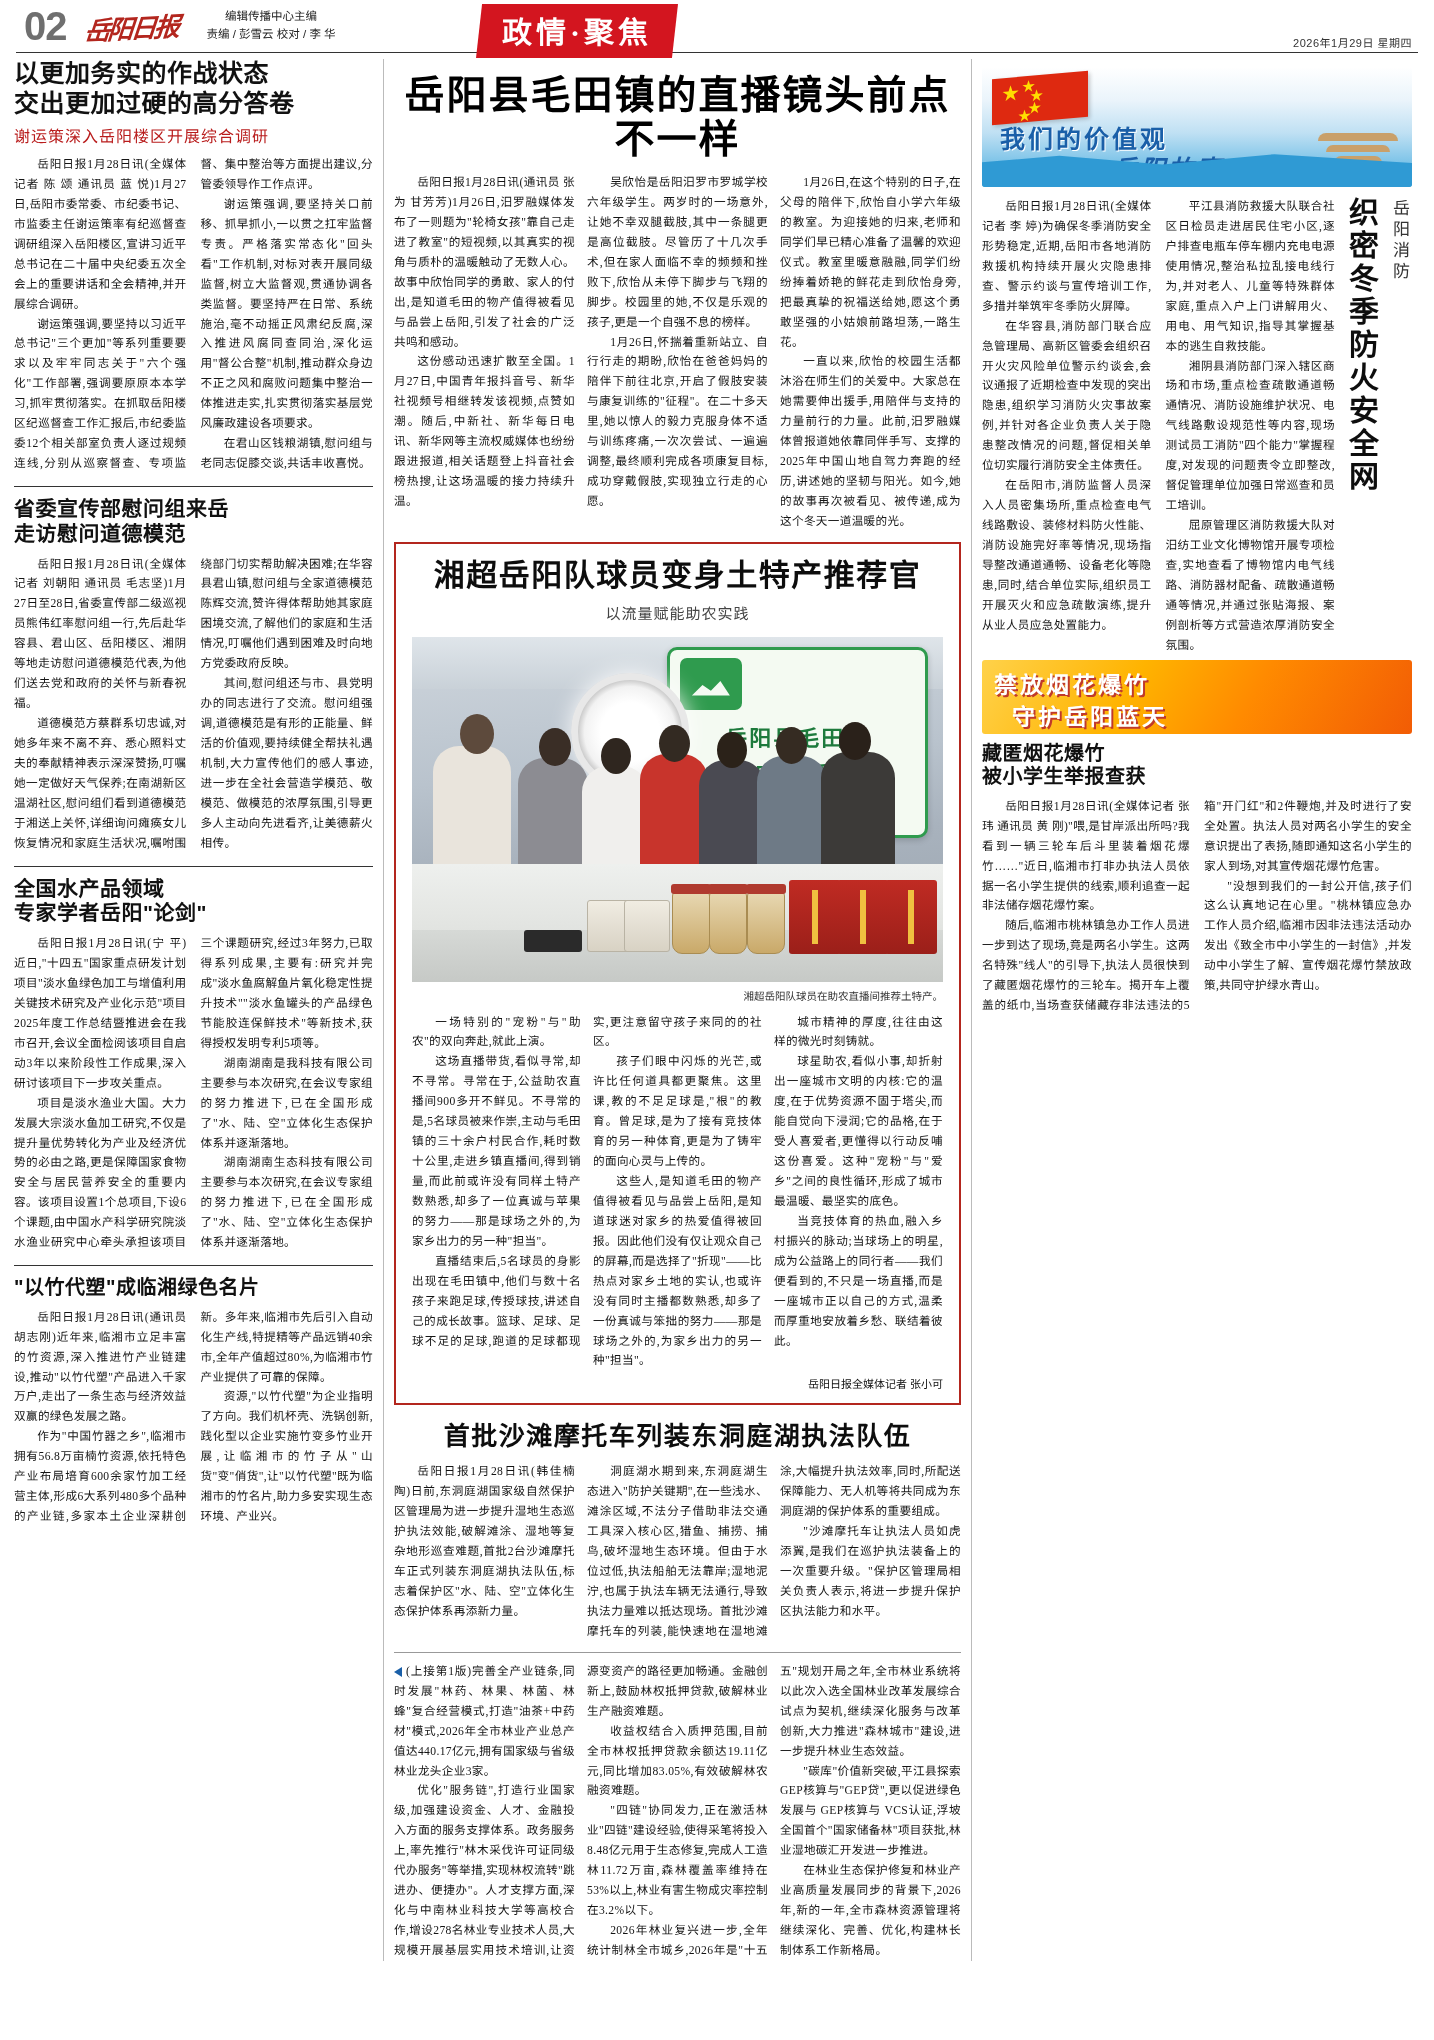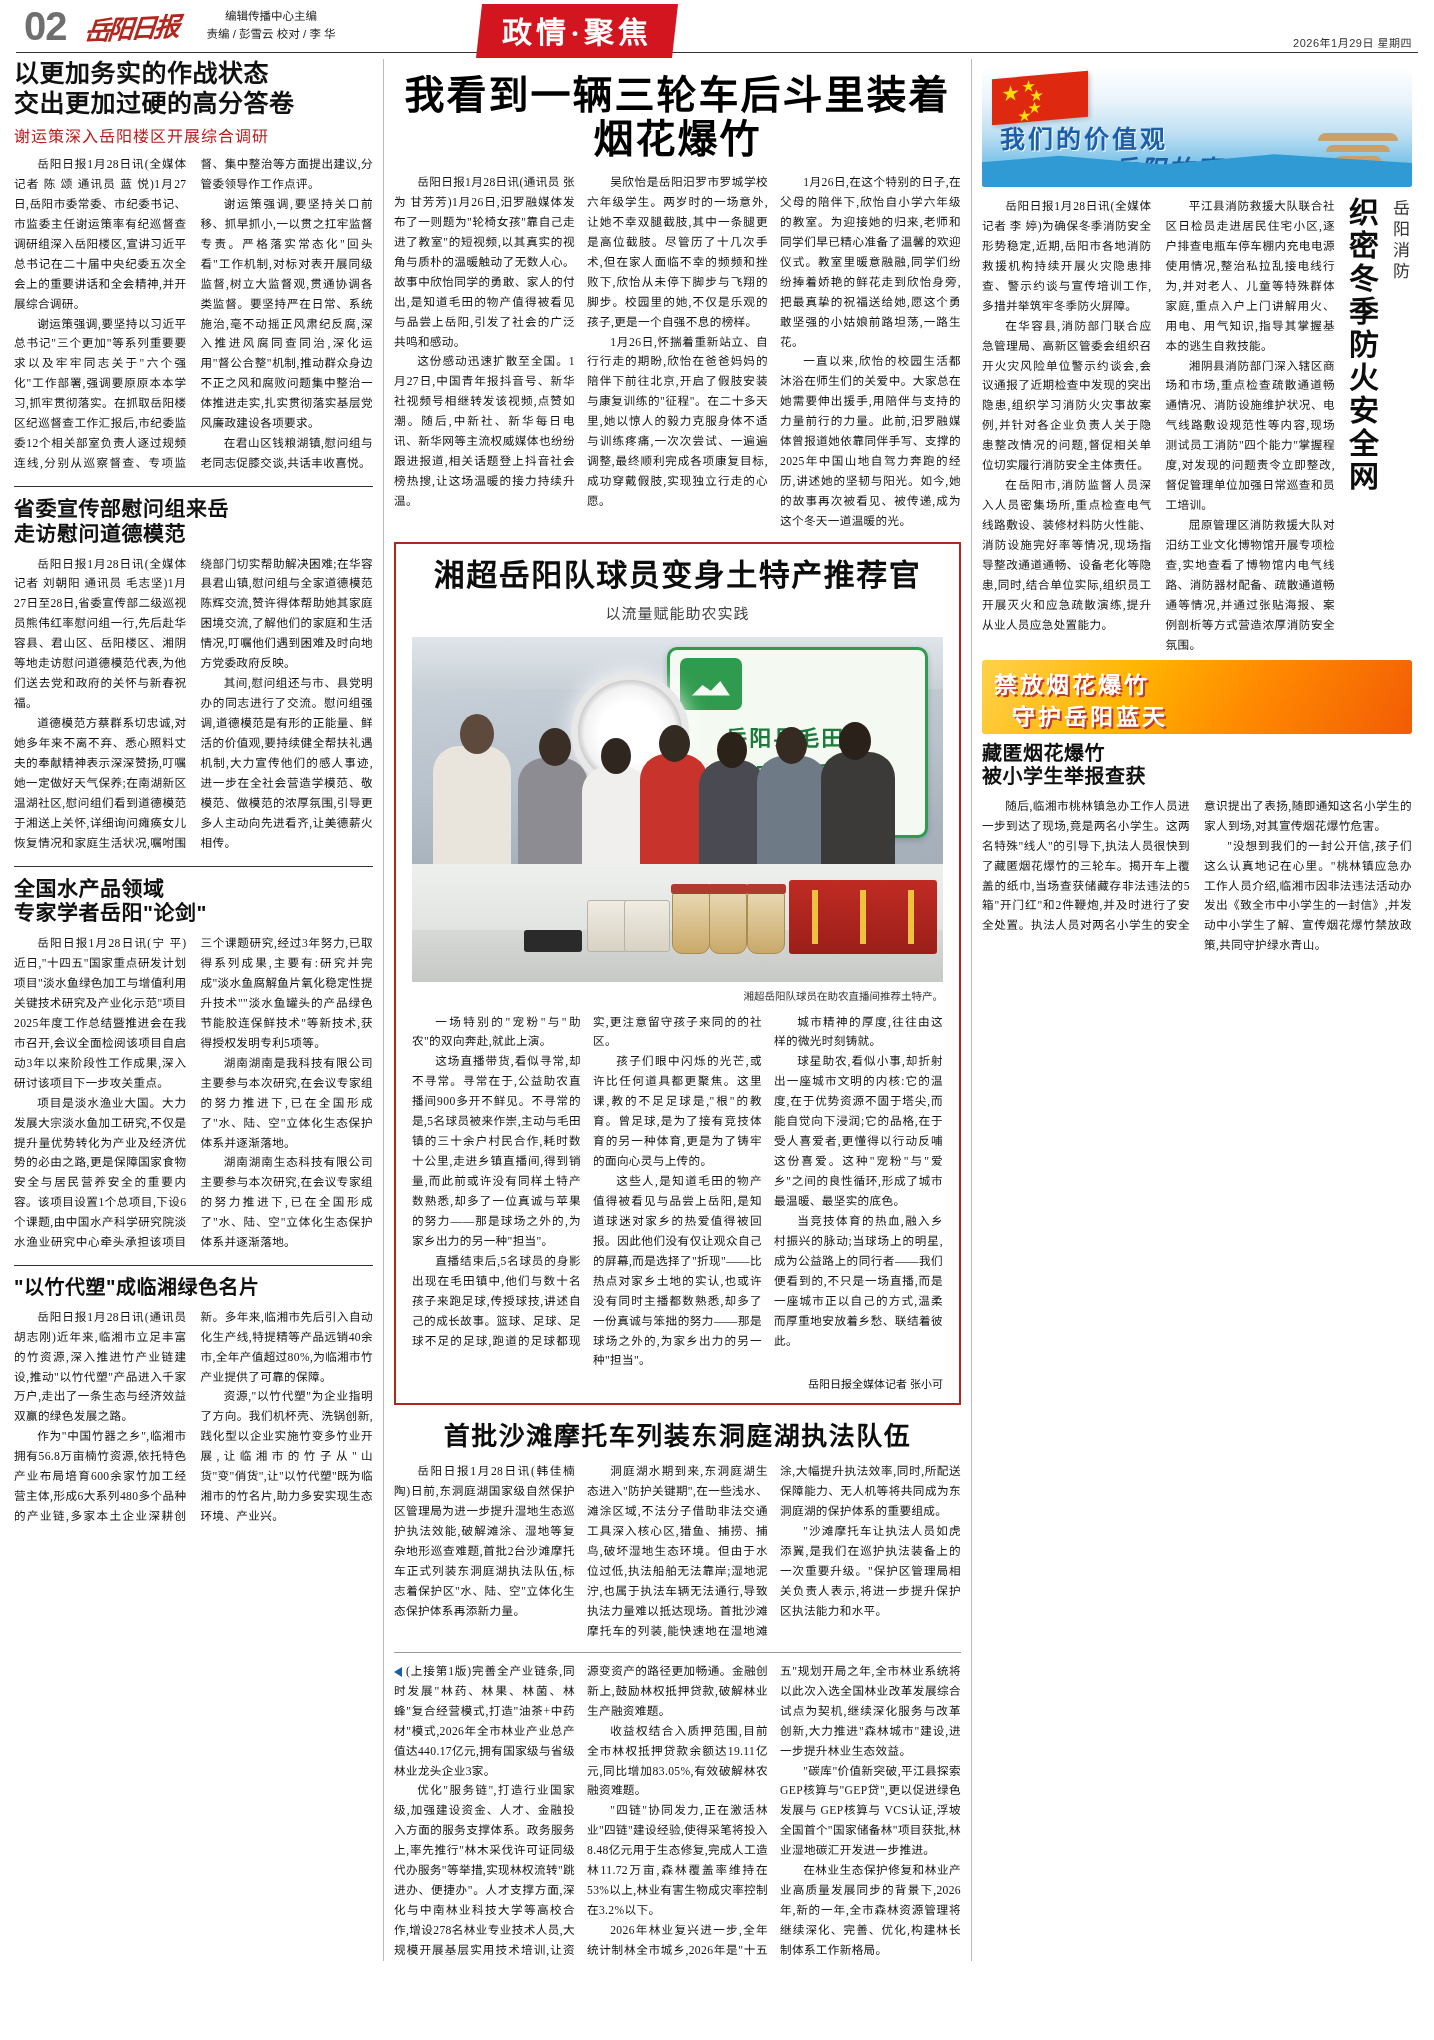--- a/index.html
+++ b/index.html
@@ -217,21 +217,21 @@
           <p>岳阳日报1月28日讯(通讯员 胡志刚)近年来,临湘市立足丰富的竹资源,深入推进竹产业链建设,推动"以竹代塑"产品进入千家万户,走出了一条生态与经济效益双赢的绿色发展之路。</p>
           <p>作为"中国竹器之乡",临湘市拥有56.8万亩楠竹资源,依托特色产业布局培育600余家竹加工经营主体,形成6大系列480多个品种的产业链,多家本土企业深耕创新。多年来,临湘市先后引入自动化生产线,特提精等产品远销40余市,全年产值超过80%,为临湘市竹产业提供了可靠的保障。</p>
           <p>资源,"以竹代塑"为企业指明了方向。我们机杯壳、洗锅创新,践化型以企业实施竹变多竹业开展,让临湘市的竹子从"山货"变"俏货",让"以竹代塑"既为临湘市的竹名片,助力多安实现生态环境、产业兴。</p>
         </div>
       </div>
 
     </div>
 
     <div class="col-mid">
 
-      <div class="h-mid-main">我看到一辆三轮车后斗里装着烟花爆竹</div>
+      <div class="h-mid-main">岳阳县毛田镇的直播镜头前点不一样</div>
 
       <div class="body-text cols3">
         <p>岳阳日报1月28日讯(通讯员 张 为 甘芳芳)1月26日,汨罗融媒体发布了一则题为"轮椅女孩"靠自己走进了教室"的短视频,以其真实的视角与质朴的温暖触动了无数人心。故事中欣怡同学的勇敢、家人的付出,是知道毛田的物产值得被看见与品尝上岳阳,引发了社会的广泛共鸣和感动。</p>
         <p>这份感动迅速扩散至全国。1月27日,中国青年报抖音号、新华社视频号相继转发该视频,点赞如潮。随后,中新社、新华每日电讯、新华网等主流权威媒体也纷纷跟进报道,相关话题登上抖音社会榜热搜,让这场温暖的接力持续升温。</p>
         <p>吴欣怡是岳阳汨罗市罗城学校六年级学生。两岁时的一场意外,让她不幸双腿截肢,其中一条腿更是高位截肢。尽管历了十几次手术,但在家人面临不幸的频频和挫败下,欣怡从未停下脚步与飞翔的脚步。校园里的她,不仅是乐观的孩子,更是一个自强不息的榜样。</p>
         <p>1月26日,怀揣着重新站立、自行行走的期盼,欣怡在爸爸妈妈的陪伴下前往北京,开启了假肢安装与康复训练的"征程"。在二十多天里,她以惊人的毅力克服身体不适与训练疼痛,一次次尝试、一遍遍调整,最终顺利完成各项康复目标,成功穿戴假肢,实现独立行走的心愿。</p>
         <p>1月26日,在这个特别的日子,在父母的陪伴下,欣怡自小学六年级的教室。为迎接她的归来,老师和同学们早已精心准备了温馨的欢迎仪式。教室里暖意融融,同学们纷纷捧着娇艳的鲜花走到欣怡身旁,把最真挚的祝福送给她,愿这个勇敢坚强的小姑娘前路坦荡,一路生花。</p>
         <p>一直以来,欣怡的校园生活都沐浴在师生们的关爱中。大家总在她需要伸出援手,用陪伴与支持的力量前行的力量。此前,汨罗融媒体曾报道她依靠同伴手写、支撑的2025年中国山地自驾力奔跑的经历,讲述她的坚韧与阳光。如今,她的故事再次被看见、被传递,成为这个冬天一道温暖的光。</p>
       </div>
 
@@ -361,20 +361,21 @@
 
       <div class="fireworks-banner">
         <div class="fw-t1">禁放烟花爆竹</div>
         <div class="fw-t2">守护岳阳蓝天</div>
       </div>
 
       <div>
         <div class="hl-black h-sec2">藏匿烟花爆竹</div>
         <div class="hl-black h-sec2">被小学生举报查获</div>
         <div class="body-text cols2" style="margin-top:8px;">
+          <p>岳阳日报1月28日讯(全媒体记者 张 玮 通讯员 黄 刚)"喂,是甘岸派出所吗?我看到一辆三轮车后斗里装着烟花爆竹……"近日,临湘市打非办执法人员依据一名小学生提供的线索,顺利追查一起非法储存烟花爆竹案。</p>
           <p>随后,临湘市桃林镇急办工作人员进一步到达了现场,竟是两名小学生。这两名特殊"线人"的引导下,执法人员很快到了藏匿烟花爆竹的三轮车。揭开车上覆盖的纸巾,当场查获储藏存非法违法的5箱"开门红"和2件鞭炮,并及时进行了安全处置。执法人员对两名小学生的安全意识提出了表扬,随即通知这名小学生的家人到场,对其宣传烟花爆竹危害。</p>
           <p>"没想到我们的一封公开信,孩子们这么认真地记在心里。"桃林镇应急办工作人员介绍,临湘市因非法违法活动办发出《致全市中小学生的一封信》,并发动中小学生了解、宣传烟花爆竹禁放政策,共同守护绿水青山。</p>
         </div>
       </div>
 
     </div>
 
   </div>
 </div>
 

